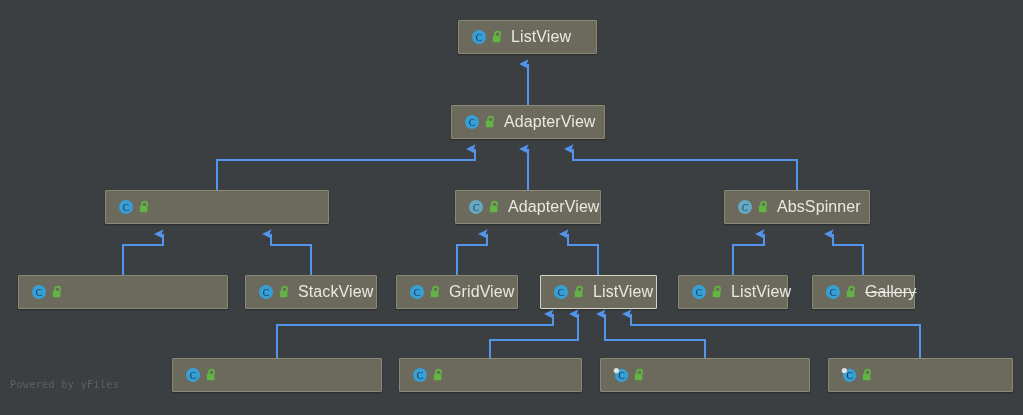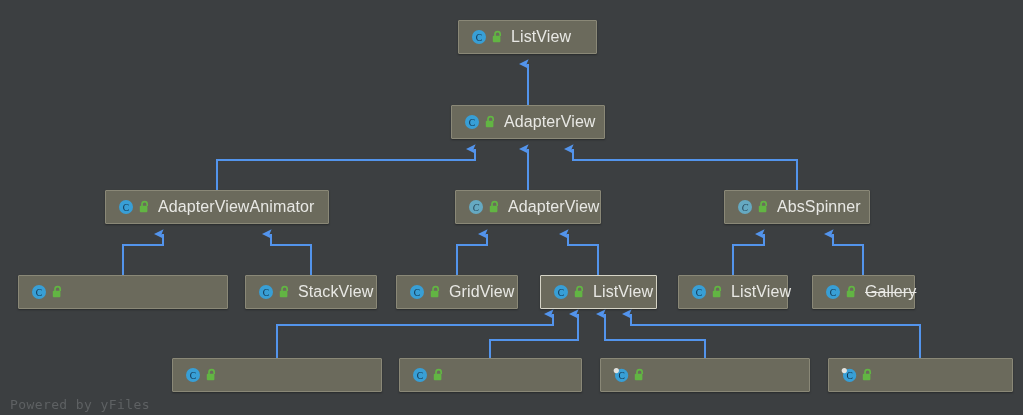--- a/index.html
+++ b/index.html
@@ -54,24 +54,24 @@
   .ico {
     flex: 0 0 auto;
     display: inline-block;
     line-height: 0;
   }
   .ico.cls { width: 16px; height: 16px; }
   .ico.lock { width: 13px; height: 14px; margin-left: 4px; }
   .watermark {
     position: absolute;
     left: 10px;
-    bottom: 3px;
+    bottom: 25px;
     color: #5e6163;
     font-family: "DejaVu Sans Mono", monospace;
-    font-size: 13px;
+    font-size: 10px;
     letter-spacing: 0.4px;
     user-select: none;
   }
 </style>
 </head>
 <body>
 
 <div id="canvas">
 
   <svg id="edges" viewBox="0 0 1023 415" xmlns="http://www.w3.org/2000/svg">
@@ -130,21 +130,20 @@
       </div>
       <div class="node" style="left: 105px; top: 190px; width: 224px;">
         <span class="ico cls"><svg width="16" height="16" viewBox="0 0 16 16">
             <circle cx="8" cy="8" r="7" fill="#389fd6"></circle>
             <text x="8" y="11.6" text-anchor="middle" font-family="Liberation Serif, serif" font-size="9.5" fill="#10304a">C</text>
           </svg></span>
         <span class="ico lock"><svg width="13" height="14" viewBox="0 0 13 14">
             <path d="M4 6 V4.2 A2.6 2.6 0 0 1 9.2 4.2 V6" fill="none" stroke="#62b543" stroke-width="1.7"></path>
             <rect x="1.8" y="5.8" width="7.6" height="6.4" rx="1" fill="#62b543"></rect>
           </svg></span>
-        <span class="label">AdapterViewAnimator</span>
       </div>
       <div class="node" style="left: 455px; top: 190px; width: 146px;">
         <span class="ico cls"><svg width="16" height="16" viewBox="0 0 16 16">
             <circle cx="8" cy="8" r="7" fill="#64b4d4" opacity="0.85"></circle>
             <text x="8" y="11.6" text-anchor="middle" font-family="Liberation Serif, serif" font-style="italic" font-size="9.5" fill="#1f3b4d">C</text>
           </svg></span>
         <span class="ico lock"><svg width="13" height="14" viewBox="0 0 13 14">
             <path d="M4 6 V4.2 A2.6 2.6 0 0 1 9.2 4.2 V6" fill="none" stroke="#62b543" stroke-width="1.7"></path>
             <rect x="1.8" y="5.8" width="7.6" height="6.4" rx="1" fill="#62b543"></rect>
           </svg></span>

